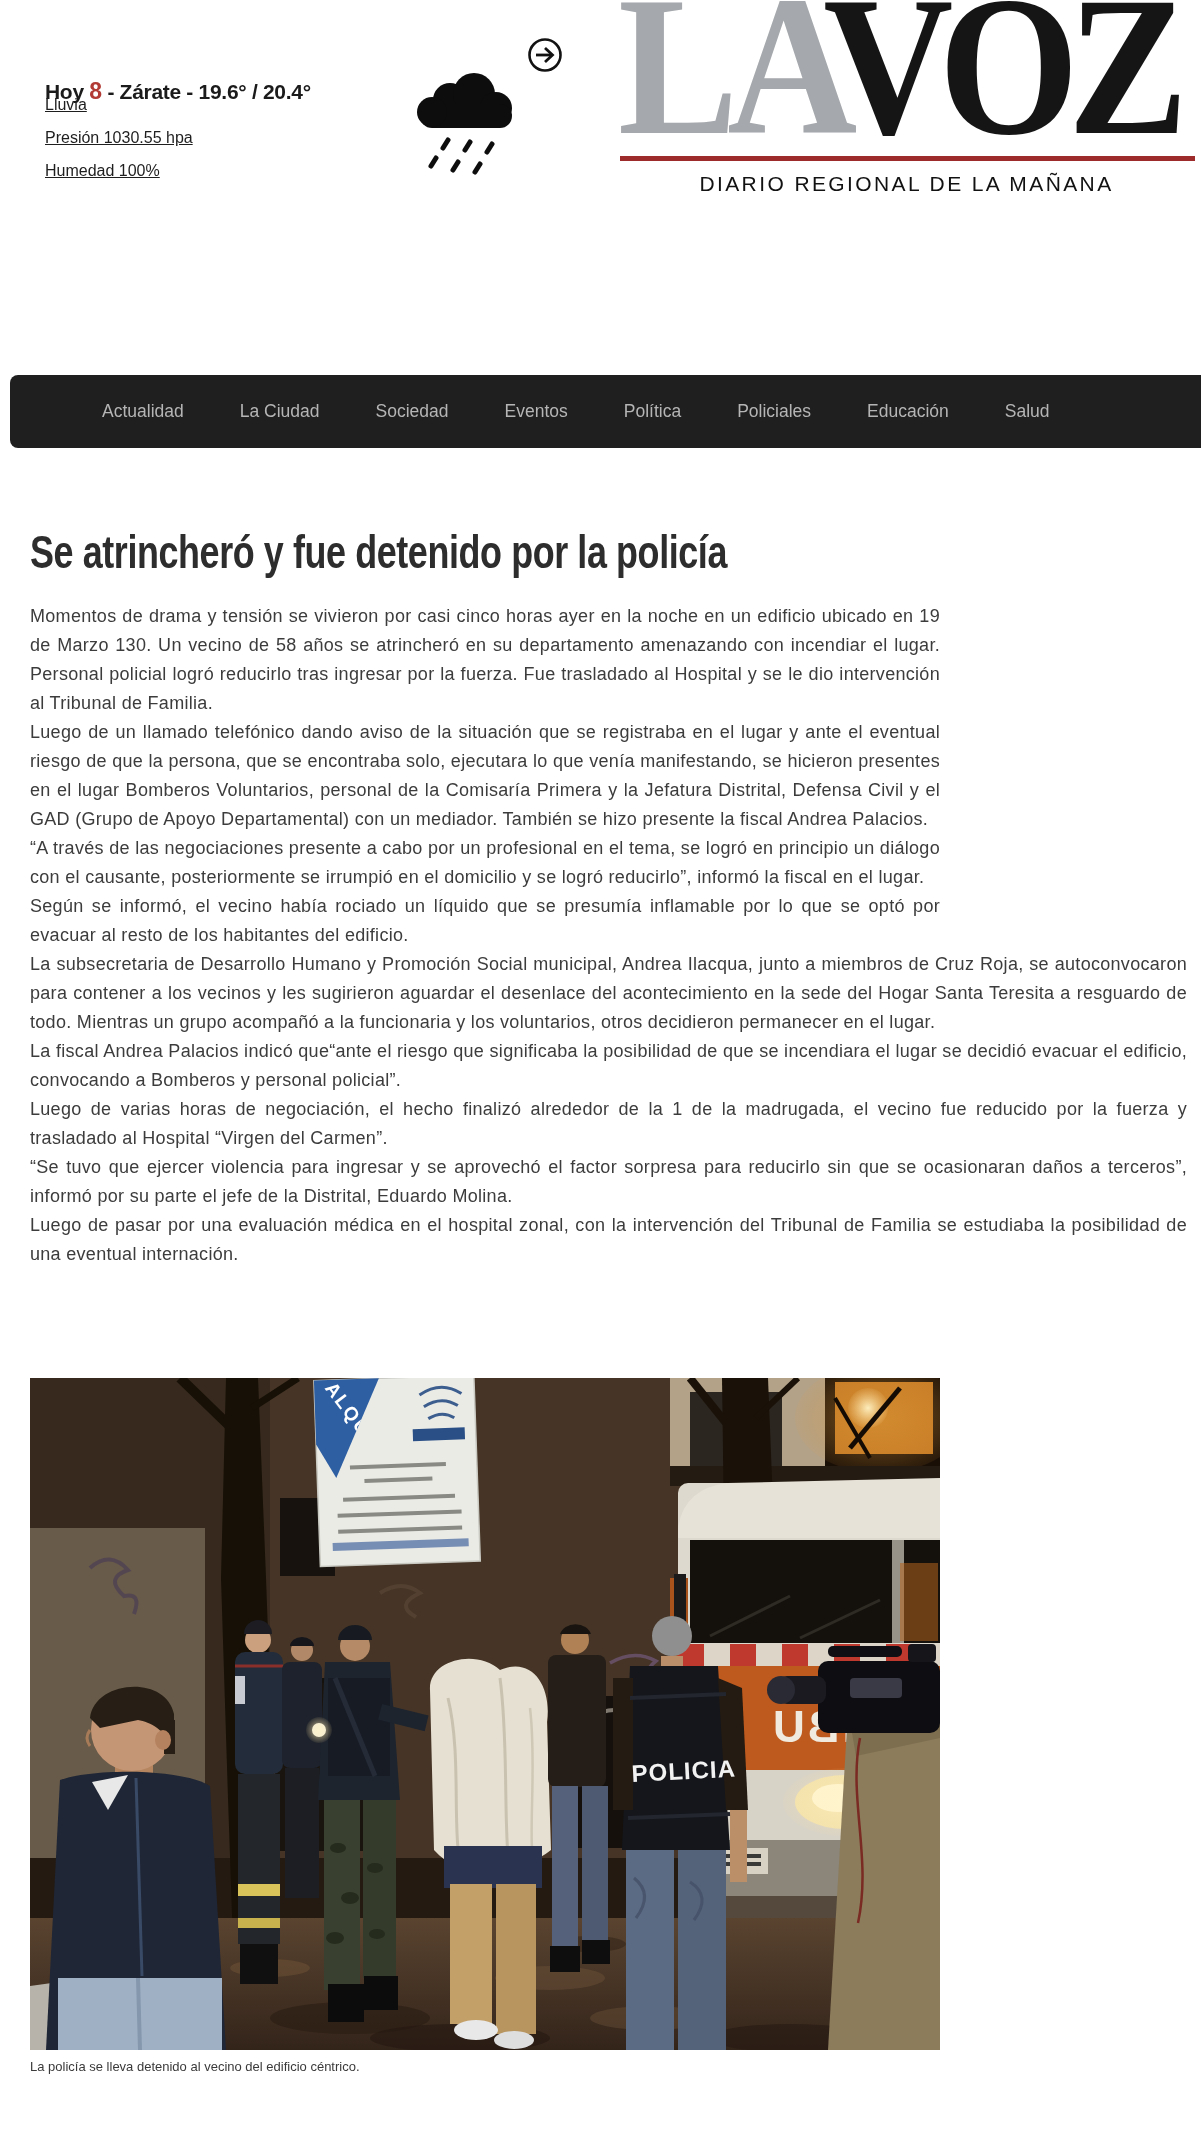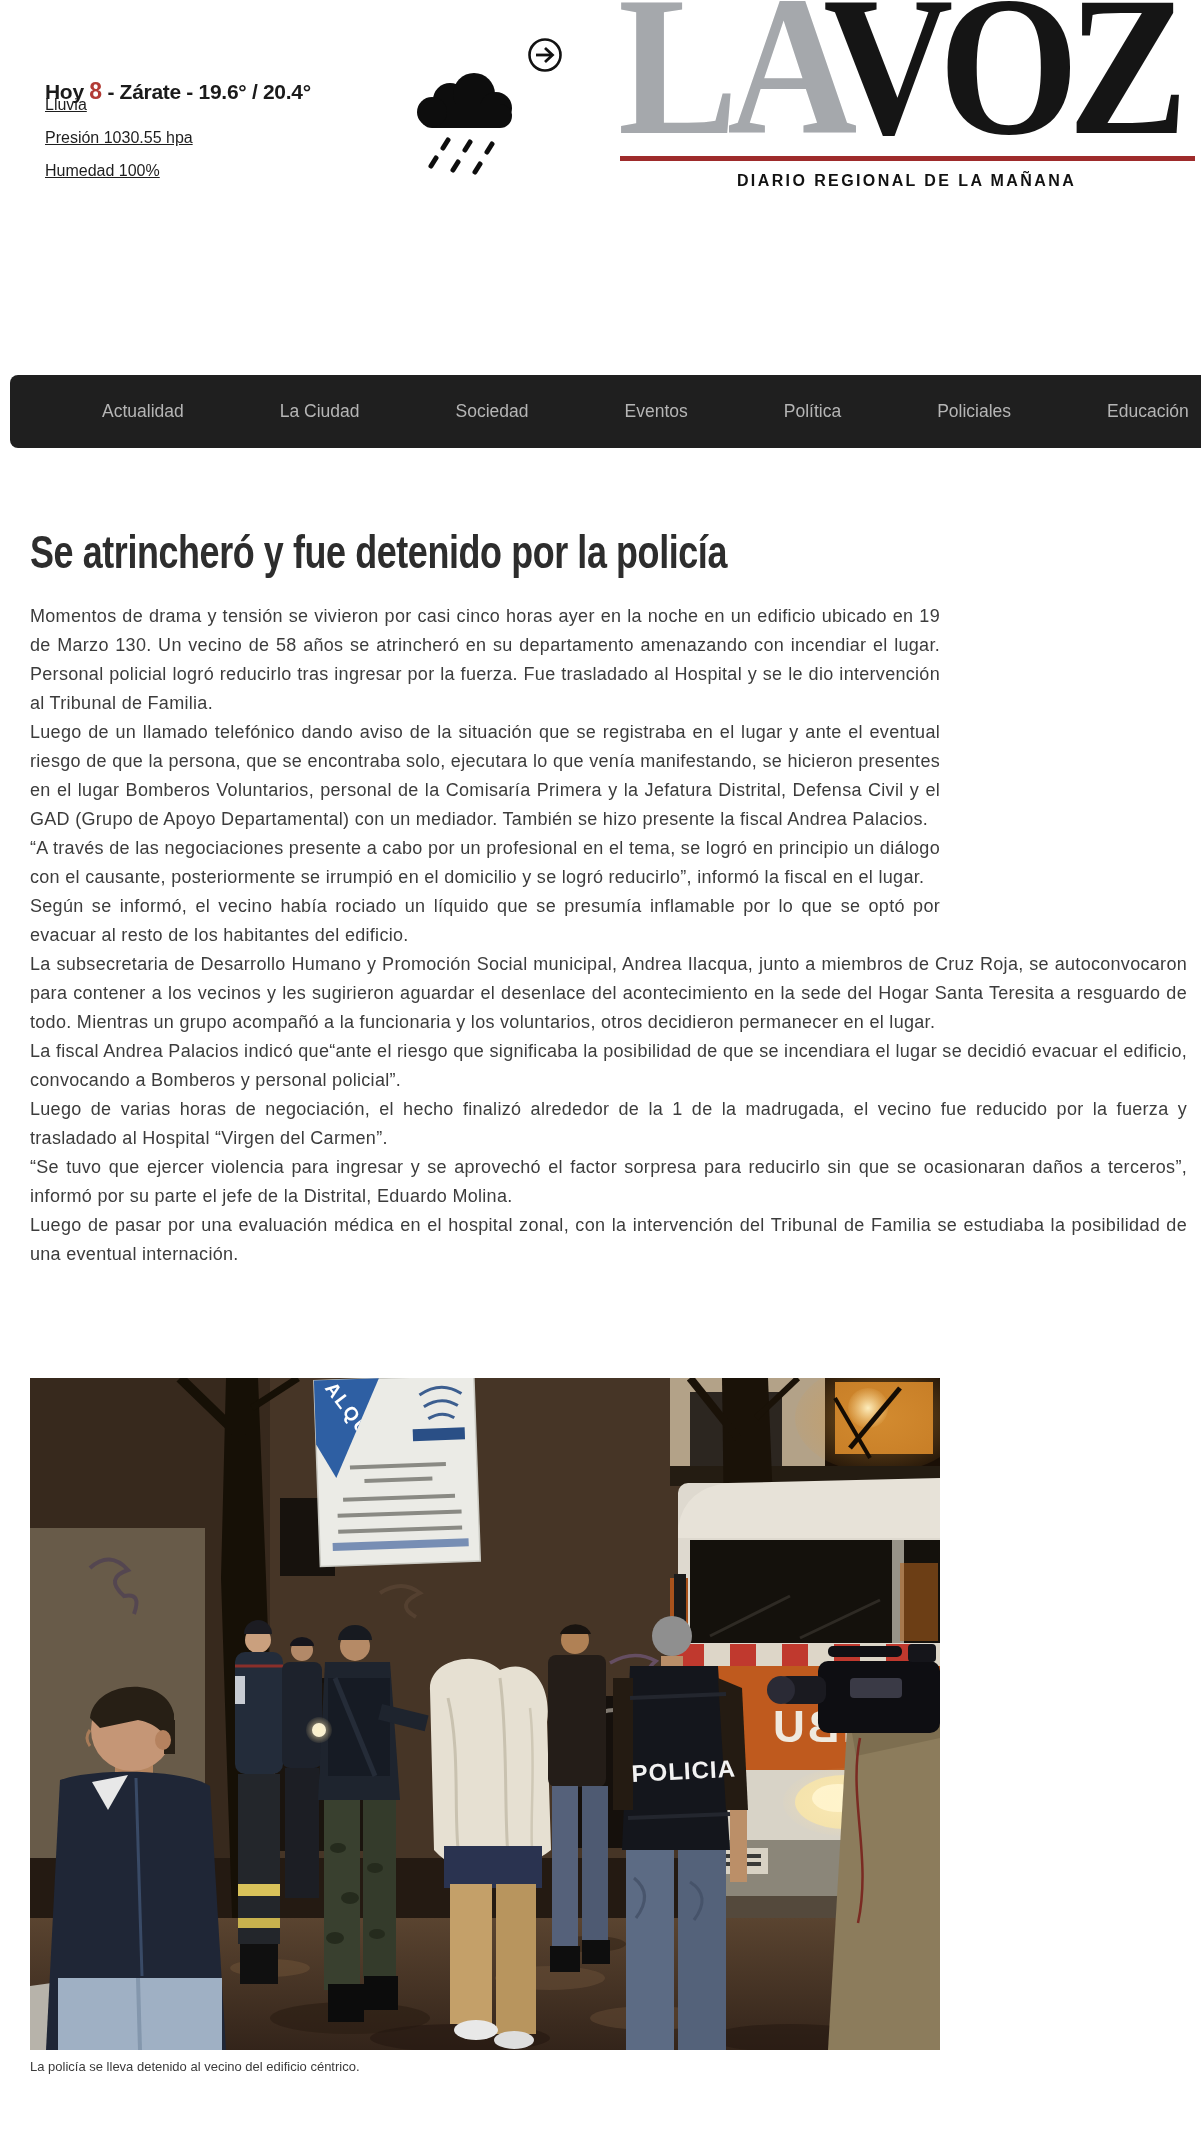--- a/index.html
+++ b/index.html
@@ -15,24 +15,24 @@
   .cloud-icon{position:absolute;left:408px;top:70px;}
   .arrow-btn{position:absolute;left:527px;top:37px;width:36px;height:36px;cursor:pointer;}
   
   .logo{position:absolute;left:618px;top:0;width:579px;height:205px;cursor:pointer;}
   .logo-text{position:absolute;left:0;top:-34px;font-family:"Liberation Serif",serif;font-weight:bold;
     font-size:200px;line-height:200px;letter-spacing:-12px;transform:scaleX(0.9);transform-origin:left top;white-space:nowrap;}
   .logo-la{color:#a5a8ac;}
   .logo-voz{color:#151515;}
   .logo-rule{position:absolute;left:2px;top:156px;width:575px;height:5px;background:#9e2b2b;}
   .logo-tagline{position:absolute;left:0;top:172px;width:577px;text-align:center;
-    font-size:16px;font-weight:bold;letter-spacing:2.4px;color:#121212;white-space:nowrap;}
+    font-size:21px;font-weight:normal;letter-spacing:2.4px;color:#121212;white-space:nowrap;}
   
   .main-nav{position:absolute;left:10px;top:375px;width:1191px;height:73px;background:#1f1f1f;
-    border-radius:8px 0 0 8px;display:flex;align-items:center;gap:96px;padding-left:92px;box-sizing:border-box;}
+    border-radius:8px 0 0 8px;display:flex;align-items:center;gap:56px;padding-left:92px;box-sizing:border-box;}
   .nav-item{color:#b5b5b5;font-size:17.5px;white-space:nowrap;cursor:pointer;flex:0 0 auto;}
   
   .article{position:absolute;left:30px;top:497px;width:1157px;margin-top:28px;}
   .article-title{margin:0 0 21px 0;height:56px;font-size:46px;font-weight:bold;color:#2d2d2d;
     letter-spacing:-0.5px;transform:scaleX(0.78);transform-origin:left center;white-space:nowrap;}
   .article-body{min-height:756px;}
   .article-body p{margin:0;font-size:18px;line-height:29px;letter-spacing:0.3px;text-align:justify;color:#3c3c3c;}
   p.narrow{width:910px;}
   p.wide{width:1157px;}
   .article-figure{margin:20px 0 0 0;}

